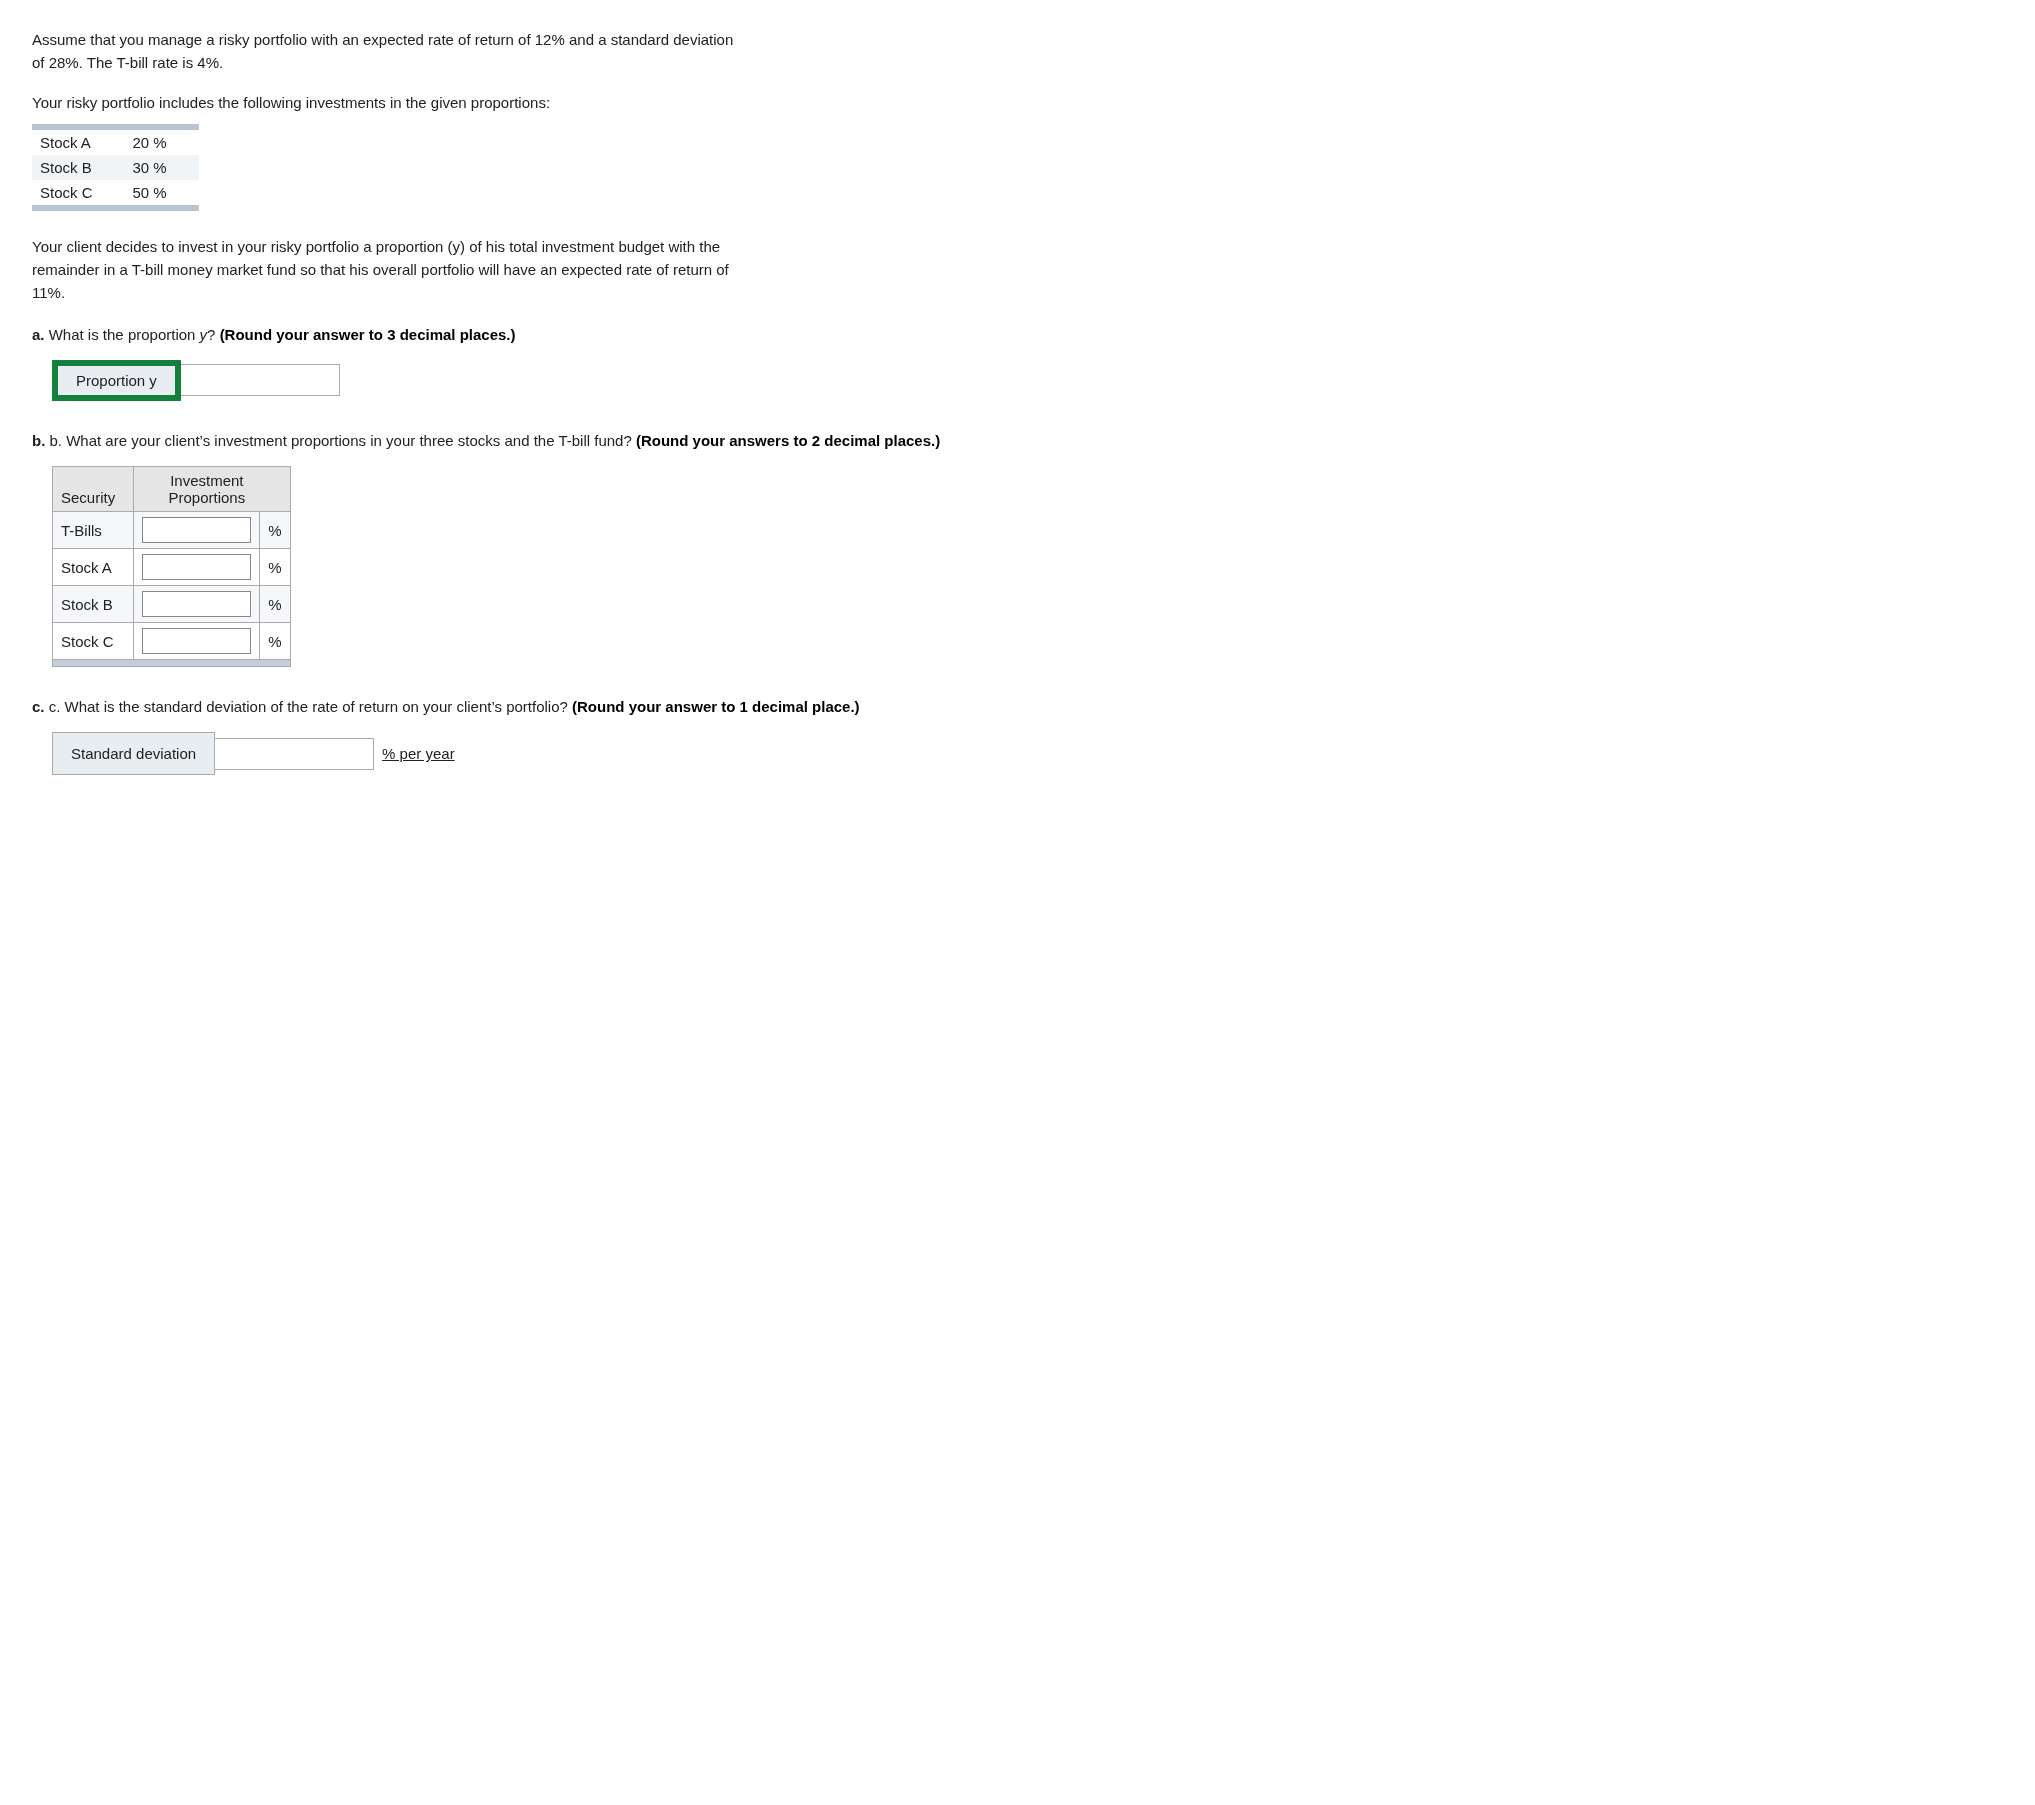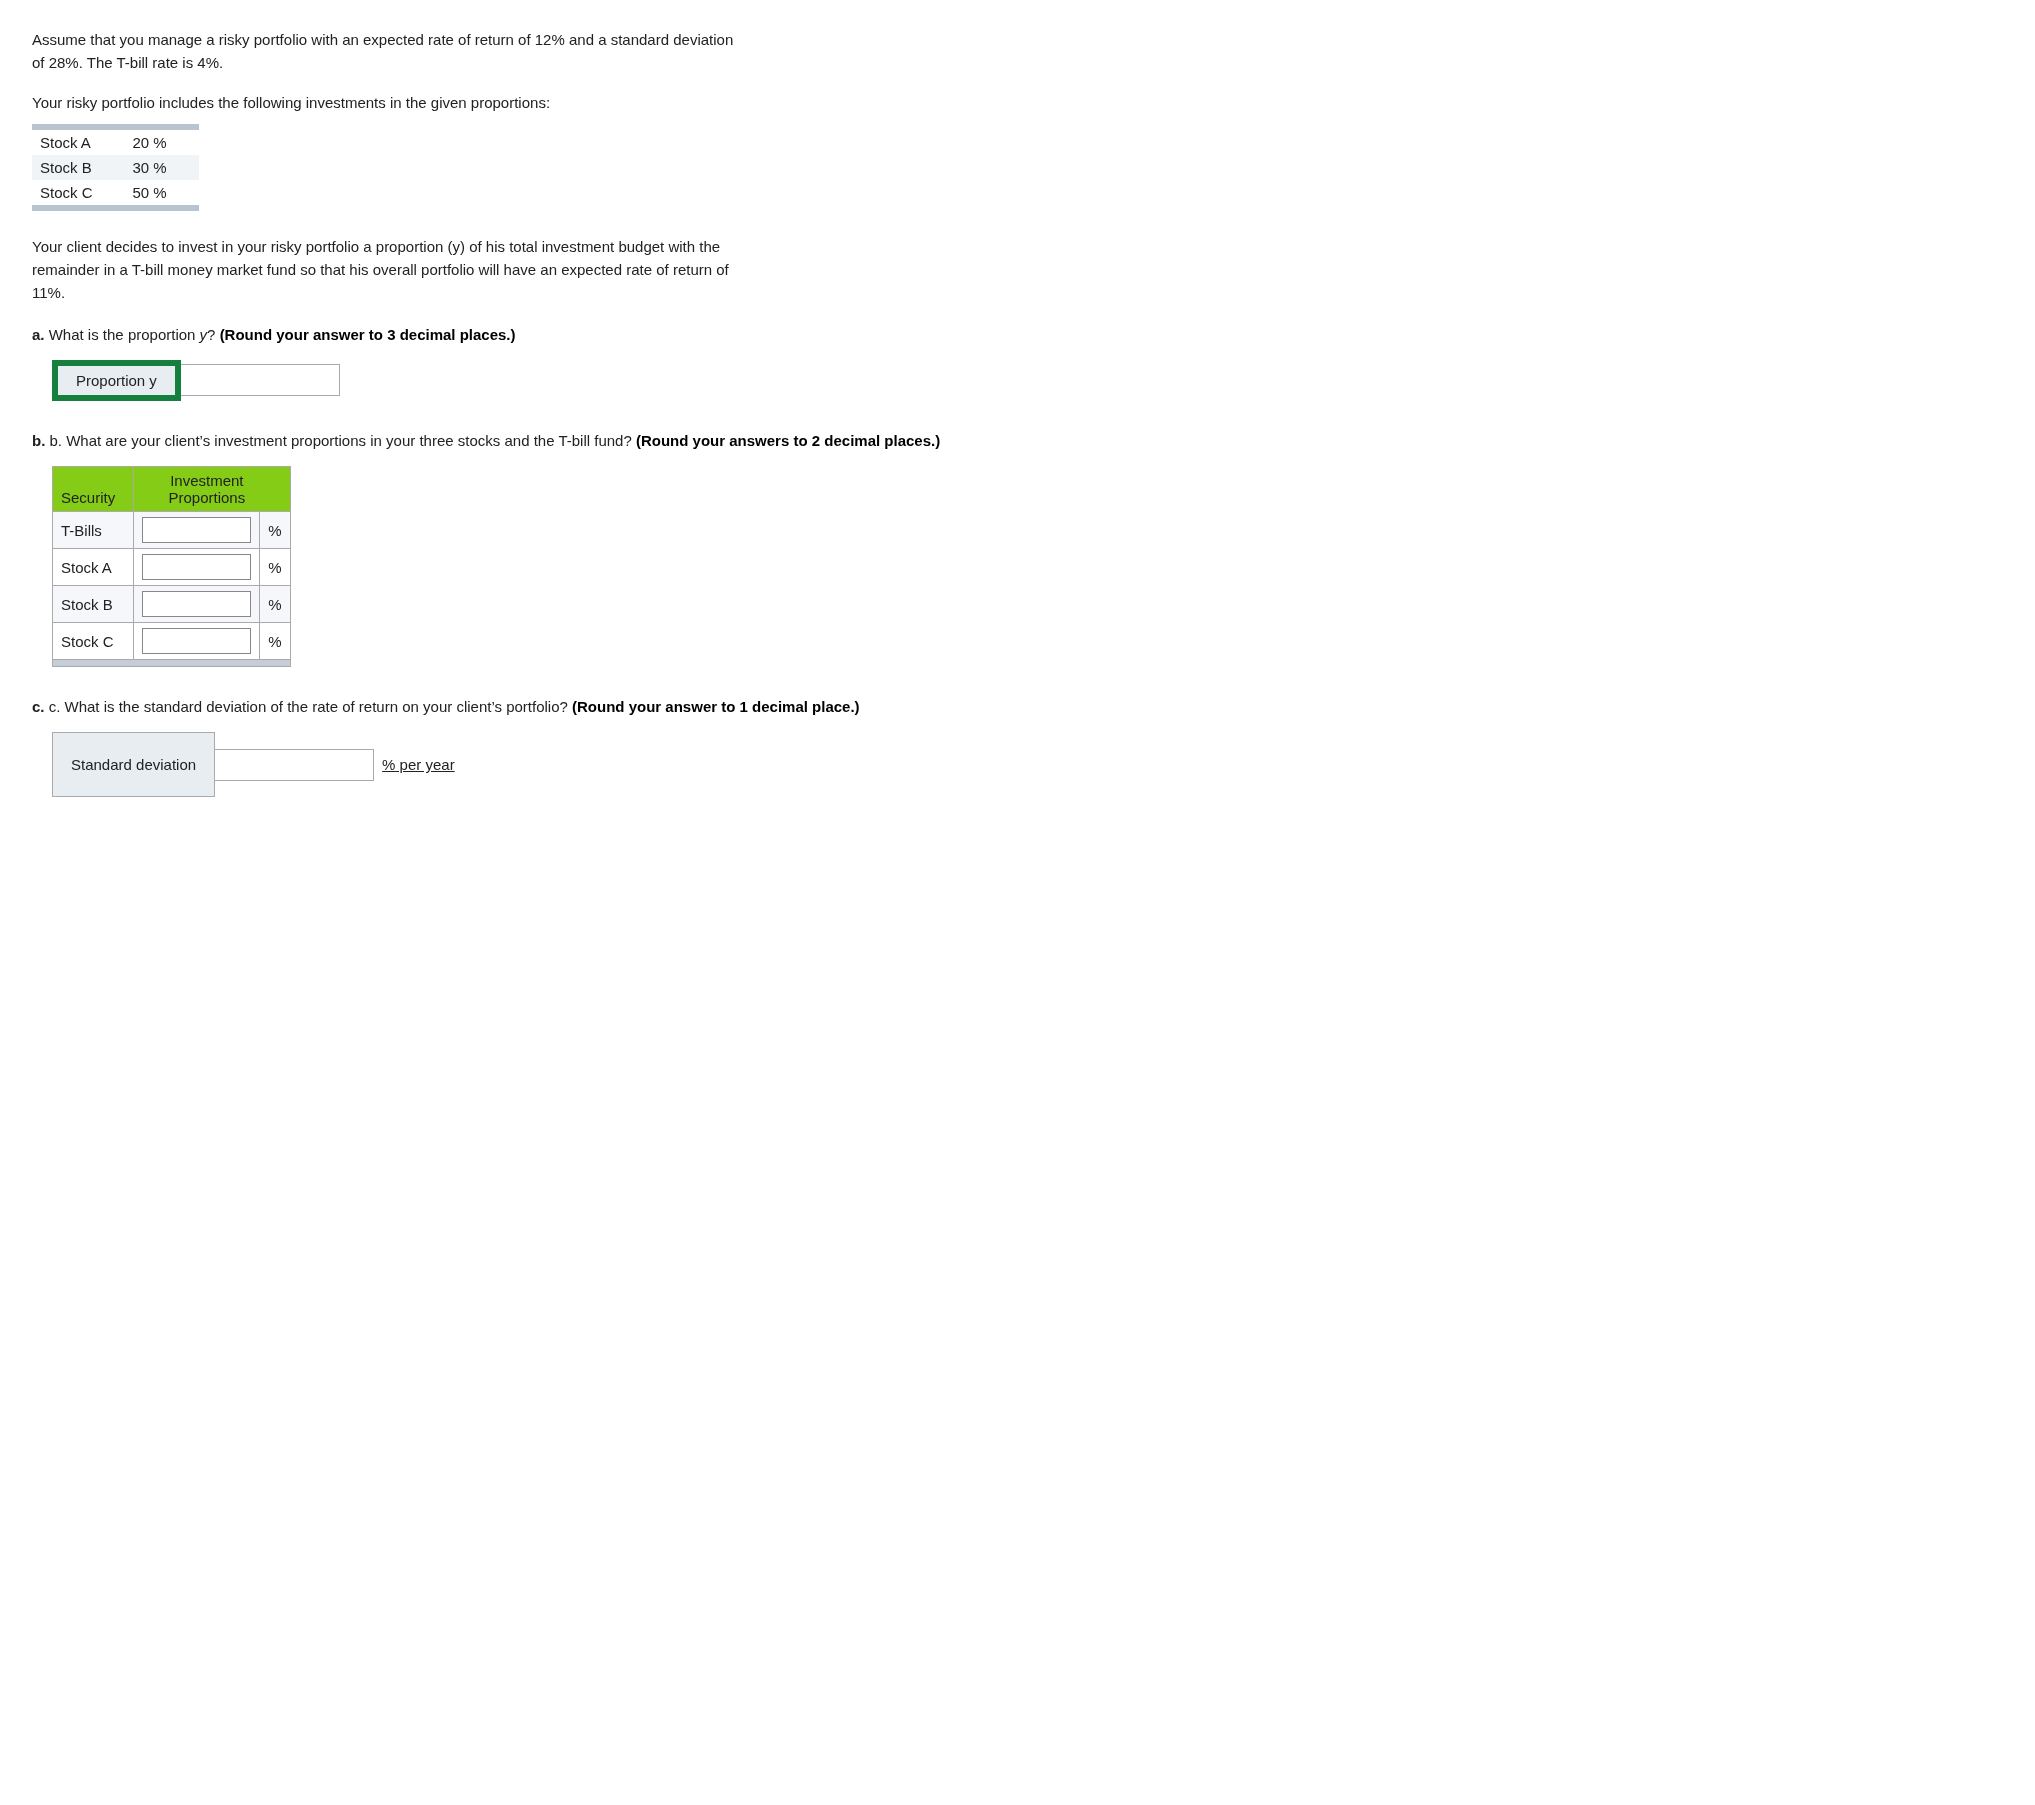--- a/index.html
+++ b/index.html
@@ -104,21 +104,21 @@
     }
 
     .investment-table {
       border-collapse: collapse;
       margin-bottom: 28px;
       margin-left: 20px;
       margin-top: 10px;
     }
 
     .investment-table thead tr th {
-      background: #84cc16;
+      background: #e5e5e5;
       padding: 5px 18px 5px 8px;
       font-weight: normal;
       font-size: 15px;
       border: 1px solid #aaa;
       text-align: left;
       vertical-align: bottom;
     }
 
     .investment-table thead tr th.right-col {
       text-align: center;
@@ -168,21 +168,21 @@
     .std-answer-row {
       display: flex;
       align-items: center;
       gap: 0;
       margin-left: 20px;
     }
 
     .std-label {
       background: #e8edf2;
       border: 1px solid #aaa;
-      padding: 23px 18px;
+      padding: 12px 18px;
       font-size: 15px;
       min-width: 159px;
     }
 
     .std-input {
       border: 1px solid #aaa;
       border-left: none;
       height: 32px;
       width: 159px;
       font-size: 15px;

